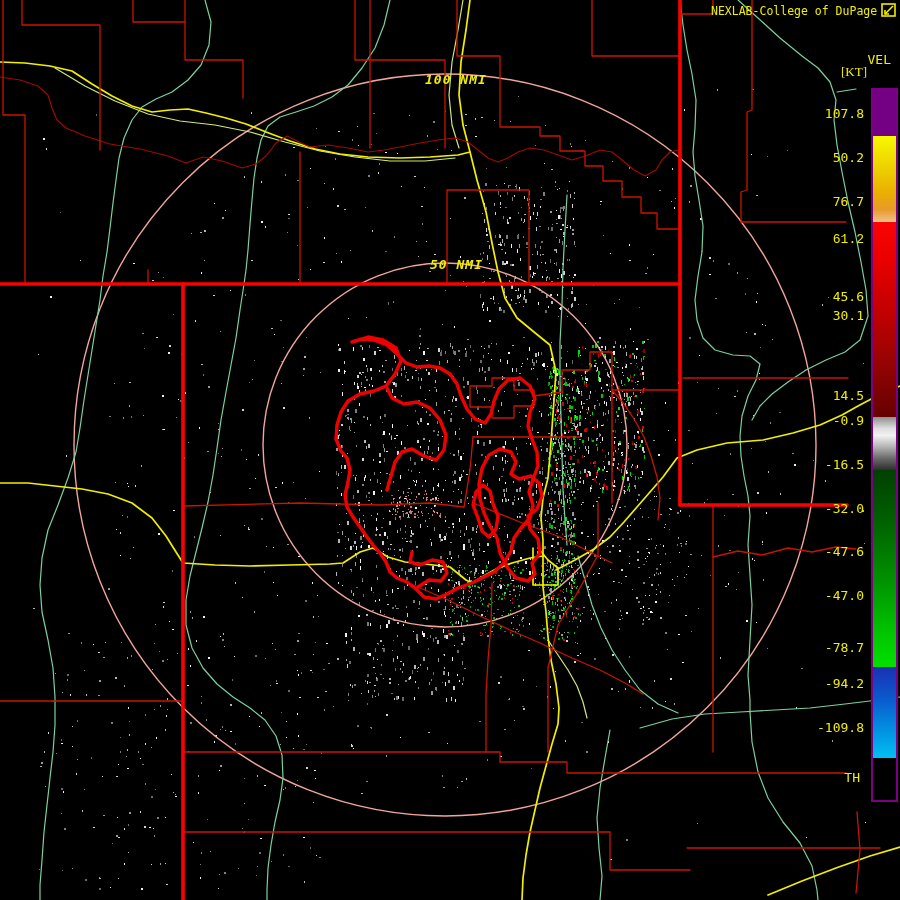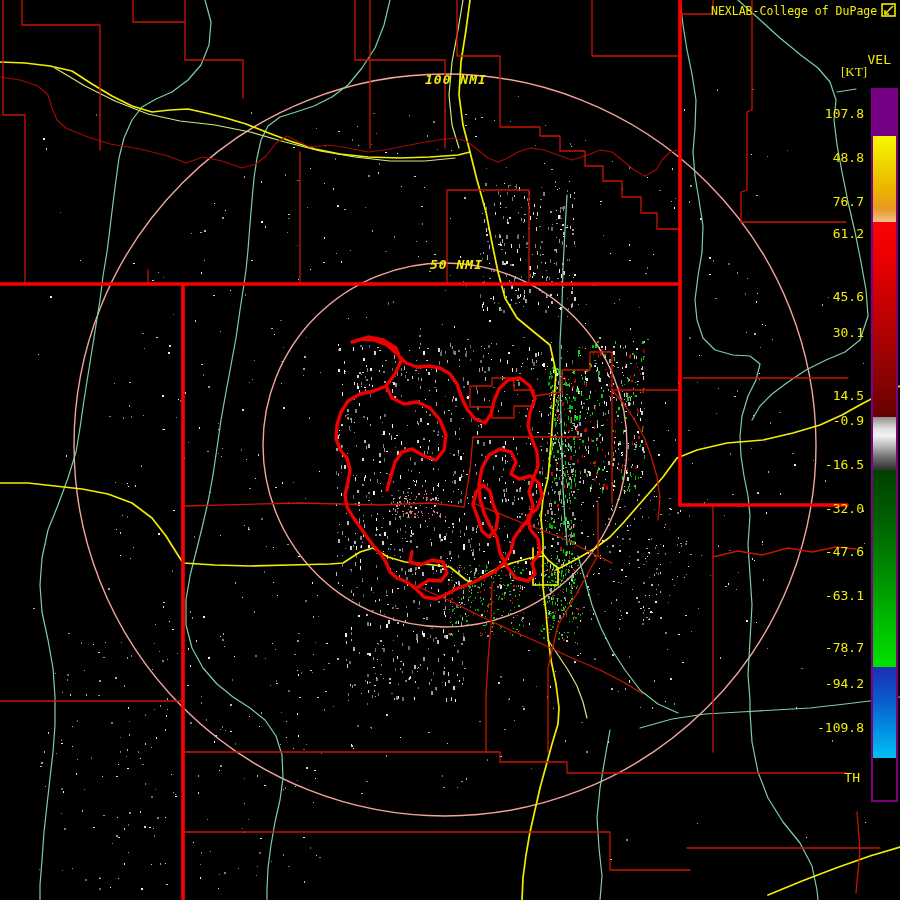--- a/index.html
+++ b/index.html
@@ -200,31 +200,31 @@
       <div class="cb-seg" style="top: 0px; height: 46px; background: rgb(116, 0, 132);"></div>
       <div class="cb-seg" style="top: 46px; height: 86px; background: linear-gradient(rgb(248, 248, 0) 0%, rgb(240, 216, 0) 30%, rgb(234, 176, 0) 65%, rgb(232, 154, 40) 85%, rgb(239, 192, 137) 100%);"></div>
       <div class="cb-seg" style="top: 132px; height: 195px; background: linear-gradient(rgb(250, 4, 4) 0%, rgb(232, 0, 0) 20%, rgb(196, 0, 0) 45%, rgb(154, 3, 3) 70%, rgb(122, 2, 2) 88%, rgb(102, 0, 0) 100%);"></div>
       <div class="cb-seg" style="top: 327px; height: 53px; background: linear-gradient(rgb(142, 142, 142) 0%, rgb(224, 224, 224) 22%, rgb(242, 242, 242) 35%, rgb(184, 184, 184) 55%, rgb(106, 106, 106) 78%, rgb(46, 46, 46) 100%);"></div>
       <div class="cb-seg" style="top: 380px; height: 197px; background: linear-gradient(rgb(0, 64, 0) 0%, rgb(0, 96, 0) 25%, rgb(0, 144, 0) 55%, rgb(0, 192, 0) 80%, rgb(0, 226, 0) 100%);"></div>
       <div class="cb-seg" style="top: 577px; height: 91px; background: linear-gradient(rgb(26, 48, 178) 0%, rgb(10, 90, 206) 35%, rgb(0, 146, 226) 70%, rgb(0, 192, 244) 100%);"></div>
       <div class="cb-seg" style="top: 668px; height: 38px; background: rgb(0, 0, 0);"></div>
     </div>
   <div id="tick-layer">
       <div class="cb-tick" style="top: 106px;">107.8</div>
-      <div class="cb-tick" style="top: 150px;">48.8</div>
+      <div class="cb-tick" style="top: 150px;">50.2</div>
       <div class="cb-tick" style="top: 194px;">76.7</div>
-      <div class="cb-tick" style="top: 226px;">61.2</div>
+      <div class="cb-tick" style="top: 232px; font-family: Liberation Mono, monospace;">61.2</div>
       <div class="cb-tick" style="top: 281px; margin-top: 8px;">45.6</div>
-      <div class="cb-tick" style="top: 325px; margin-left: 18px;">30.1</div>
+      <div class="cb-tick" style="top: 308px; margin-left: 18px;">30.1</div>
       <div class="cb-tick" style="top: 388px;">14.5</div>
       <div class="cb-tick" style="top: 413px;">-0.9</div>
       <div class="cb-tick" style="top: 457px;">-16.5</div>
       <div class="cb-tick" style="top: 501px;">-32.0</div>
       <div class="cb-tick" style="top: 544px;">-47.6</div>
-      <div class="cb-tick" style="top: 588px;">-63.1</div>
+      <div class="cb-tick" style="top: 588px;">-47.0</div>
       <div class="cb-tick" style="top: 632px; margin-top: 8px;">-78.7</div>
       <div class="cb-tick" style="top: 676px;">-94.2</div>
       <div class="cb-tick" style="top: 720px;">-109.8</div>
     </div>
   <div class="th-label">TH</div>
 
   <div id="ring-label-layer">
       <div class="ring-label" style="left: 425px; top: 72px;">100 NMI</div>
       <div class="ring-label" style="left: 430px; top: 257px;">50 NMI</div>
     </div>

